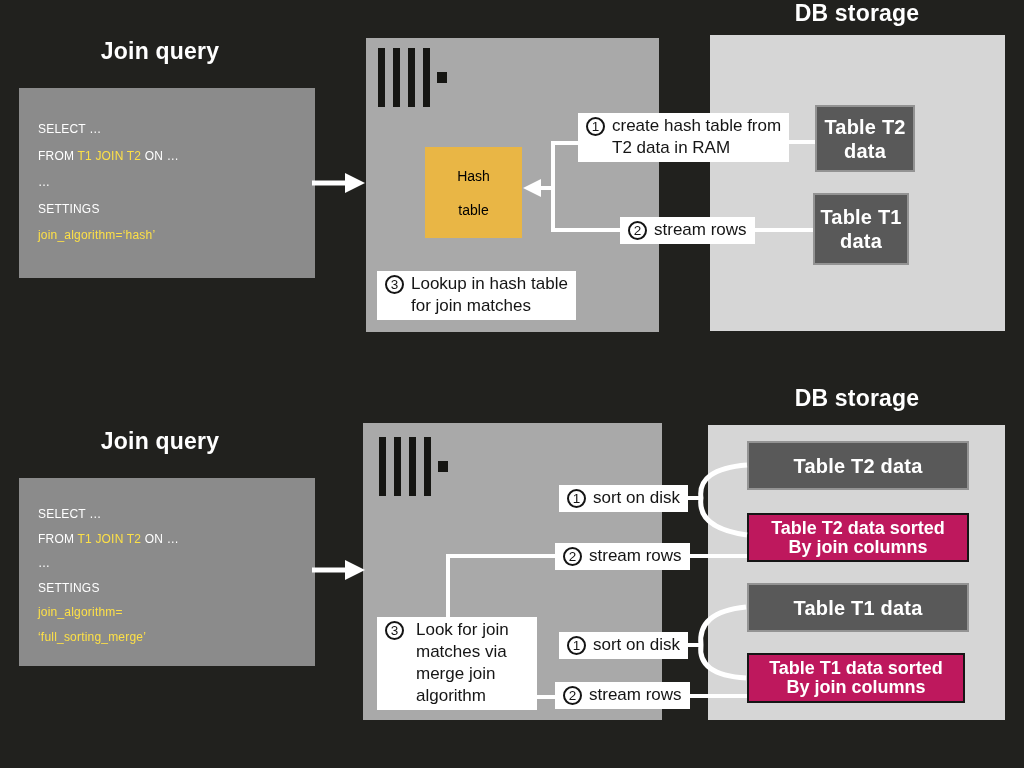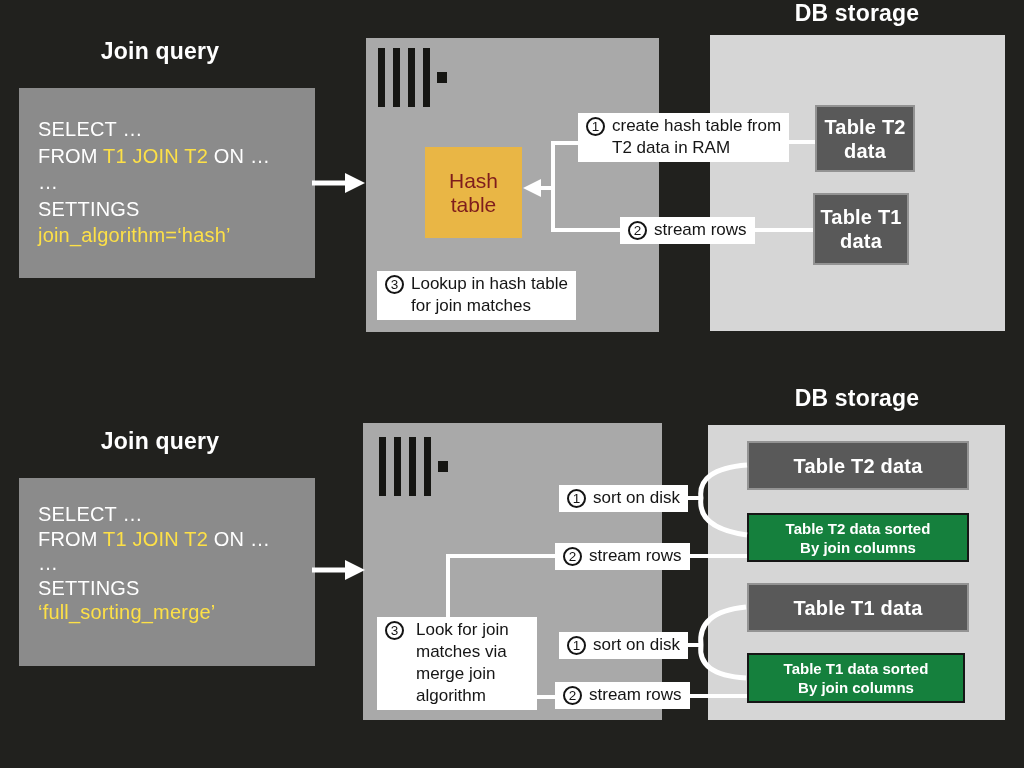--- a/index.html
+++ b/index.html
@@ -5,43 +5,43 @@
   html,body{margin:0;padding:0;background:#21211e;}
   .canvas{
     position:relative;width:1024px;height:768px;background:#21211e;
     font-family:"Liberation Sans",sans-serif;overflow:hidden;
   }
   .title{
     position:absolute;color:#ffffff;font-size:23px;font-weight:700;
     text-align:center;line-height:26px;z-index:1;letter-spacing:.2px;
   }
   .query-box{position:absolute;background:#8b8b8b;z-index:1;}
-  .sql{position:absolute;color:#ffffff;font-size:20px;font-weight:400;z-index:1;letter-spacing:.2px;}
+  .sql{position:absolute;color:#ffffff;font-size:12px;font-weight:400;z-index:1;letter-spacing:.2px;}
   .sql .row{display:block;}
   .hl{color:#fde047;}
   .server-box{position:absolute;background:#a9a9a9;z-index:1;}
   .storage-box{position:absolute;background:#d6d6d6;z-index:1;}
   .ch-logo{position:absolute;width:70px;height:59px;z-index:2;}
   .ch-logo .bar{position:absolute;top:0;width:7px;height:59px;background:#161613;}
   .ch-logo .dot{position:absolute;left:59px;top:24px;width:10px;height:11px;background:#161613;}
   .hash-box{
-    position:absolute;background:#e9b645;color:#7f1d1d;z-index:1;
+    position:absolute;background:#e9b645;color:#000000;z-index:1;
     display:flex;align-items:center;justify-content:center;text-align:center;
-    font-size:21px;font-weight:500;line-height:24px;white-space:pre-line;
+    font-size:14px;font-weight:500;line-height:34px;white-space:pre-line;
   }
   .dark-box{
     position:absolute;background:#595959;color:#ffffff;z-index:1;
     display:flex;align-items:center;justify-content:center;text-align:center;
     font-size:20px;font-weight:700;line-height:24px;white-space:pre-line;
     border:2px solid rgba(255,255,255,0.35);box-sizing:border-box;letter-spacing:.2px;
   }
   .sorted-box{
-    position:absolute;background:#15803d;color:#ffffff;z-index:1;
+    position:absolute;background:#be185d;color:#ffffff;z-index:1;
     display:flex;align-items:center;justify-content:center;text-align:center;
-    font-size:15px;font-weight:700;line-height:19px;white-space:pre-line;
+    font-size:18px;font-weight:700;line-height:19px;white-space:pre-line;
     border:2px solid #161616;box-sizing:border-box;
   }
   .overlay{position:absolute;left:0;top:0;z-index:2;pointer-events:none;}
   .step-label{
     position:absolute;background:#ffffff;color:#151515;z-index:3;
     display:flex;align-items:flex-start;gap:7px;padding:2px 8px 3px 8px;
     font-size:17px;line-height:22px;
   }
   .step-label .circ{
     flex:0 0 auto;width:19px;height:19px;margin-top:2px;
@@ -93,20 +93,21 @@
 
   <div class="title" style="left:60px;top:428px;width:200px">Join query</div>
 
   <div class="query-box" style="left:19px;top:478px;width:296px;height:188px"></div>
 
   <div class="sql" style="left:38px;top:502px;line-height:24.5px">
     <span class="row">SELECT …</span>
     <span class="row"><span>FROM </span><span class="hl">T1 JOIN T2</span><span> ON …</span></span>
     <span class="row">…</span>
     <span class="row">SETTINGS</span>
+    <span class="row hl">join_algorithm=</span>
     <span class="row hl">‘full_sorting_merge’</span>
   </div>
 
   <div class="server-box" style="left:363px;top:423px;width:299px;height:297px"></div>
 
   <div class="ch-logo" style="left:379px;top:437px">
     <span class="bar" style="left:0"></span>
     <span class="bar" style="left:15px"></span>
     <span class="bar" style="left:30px"></span>
     <span class="bar" style="left:45px"></span>

